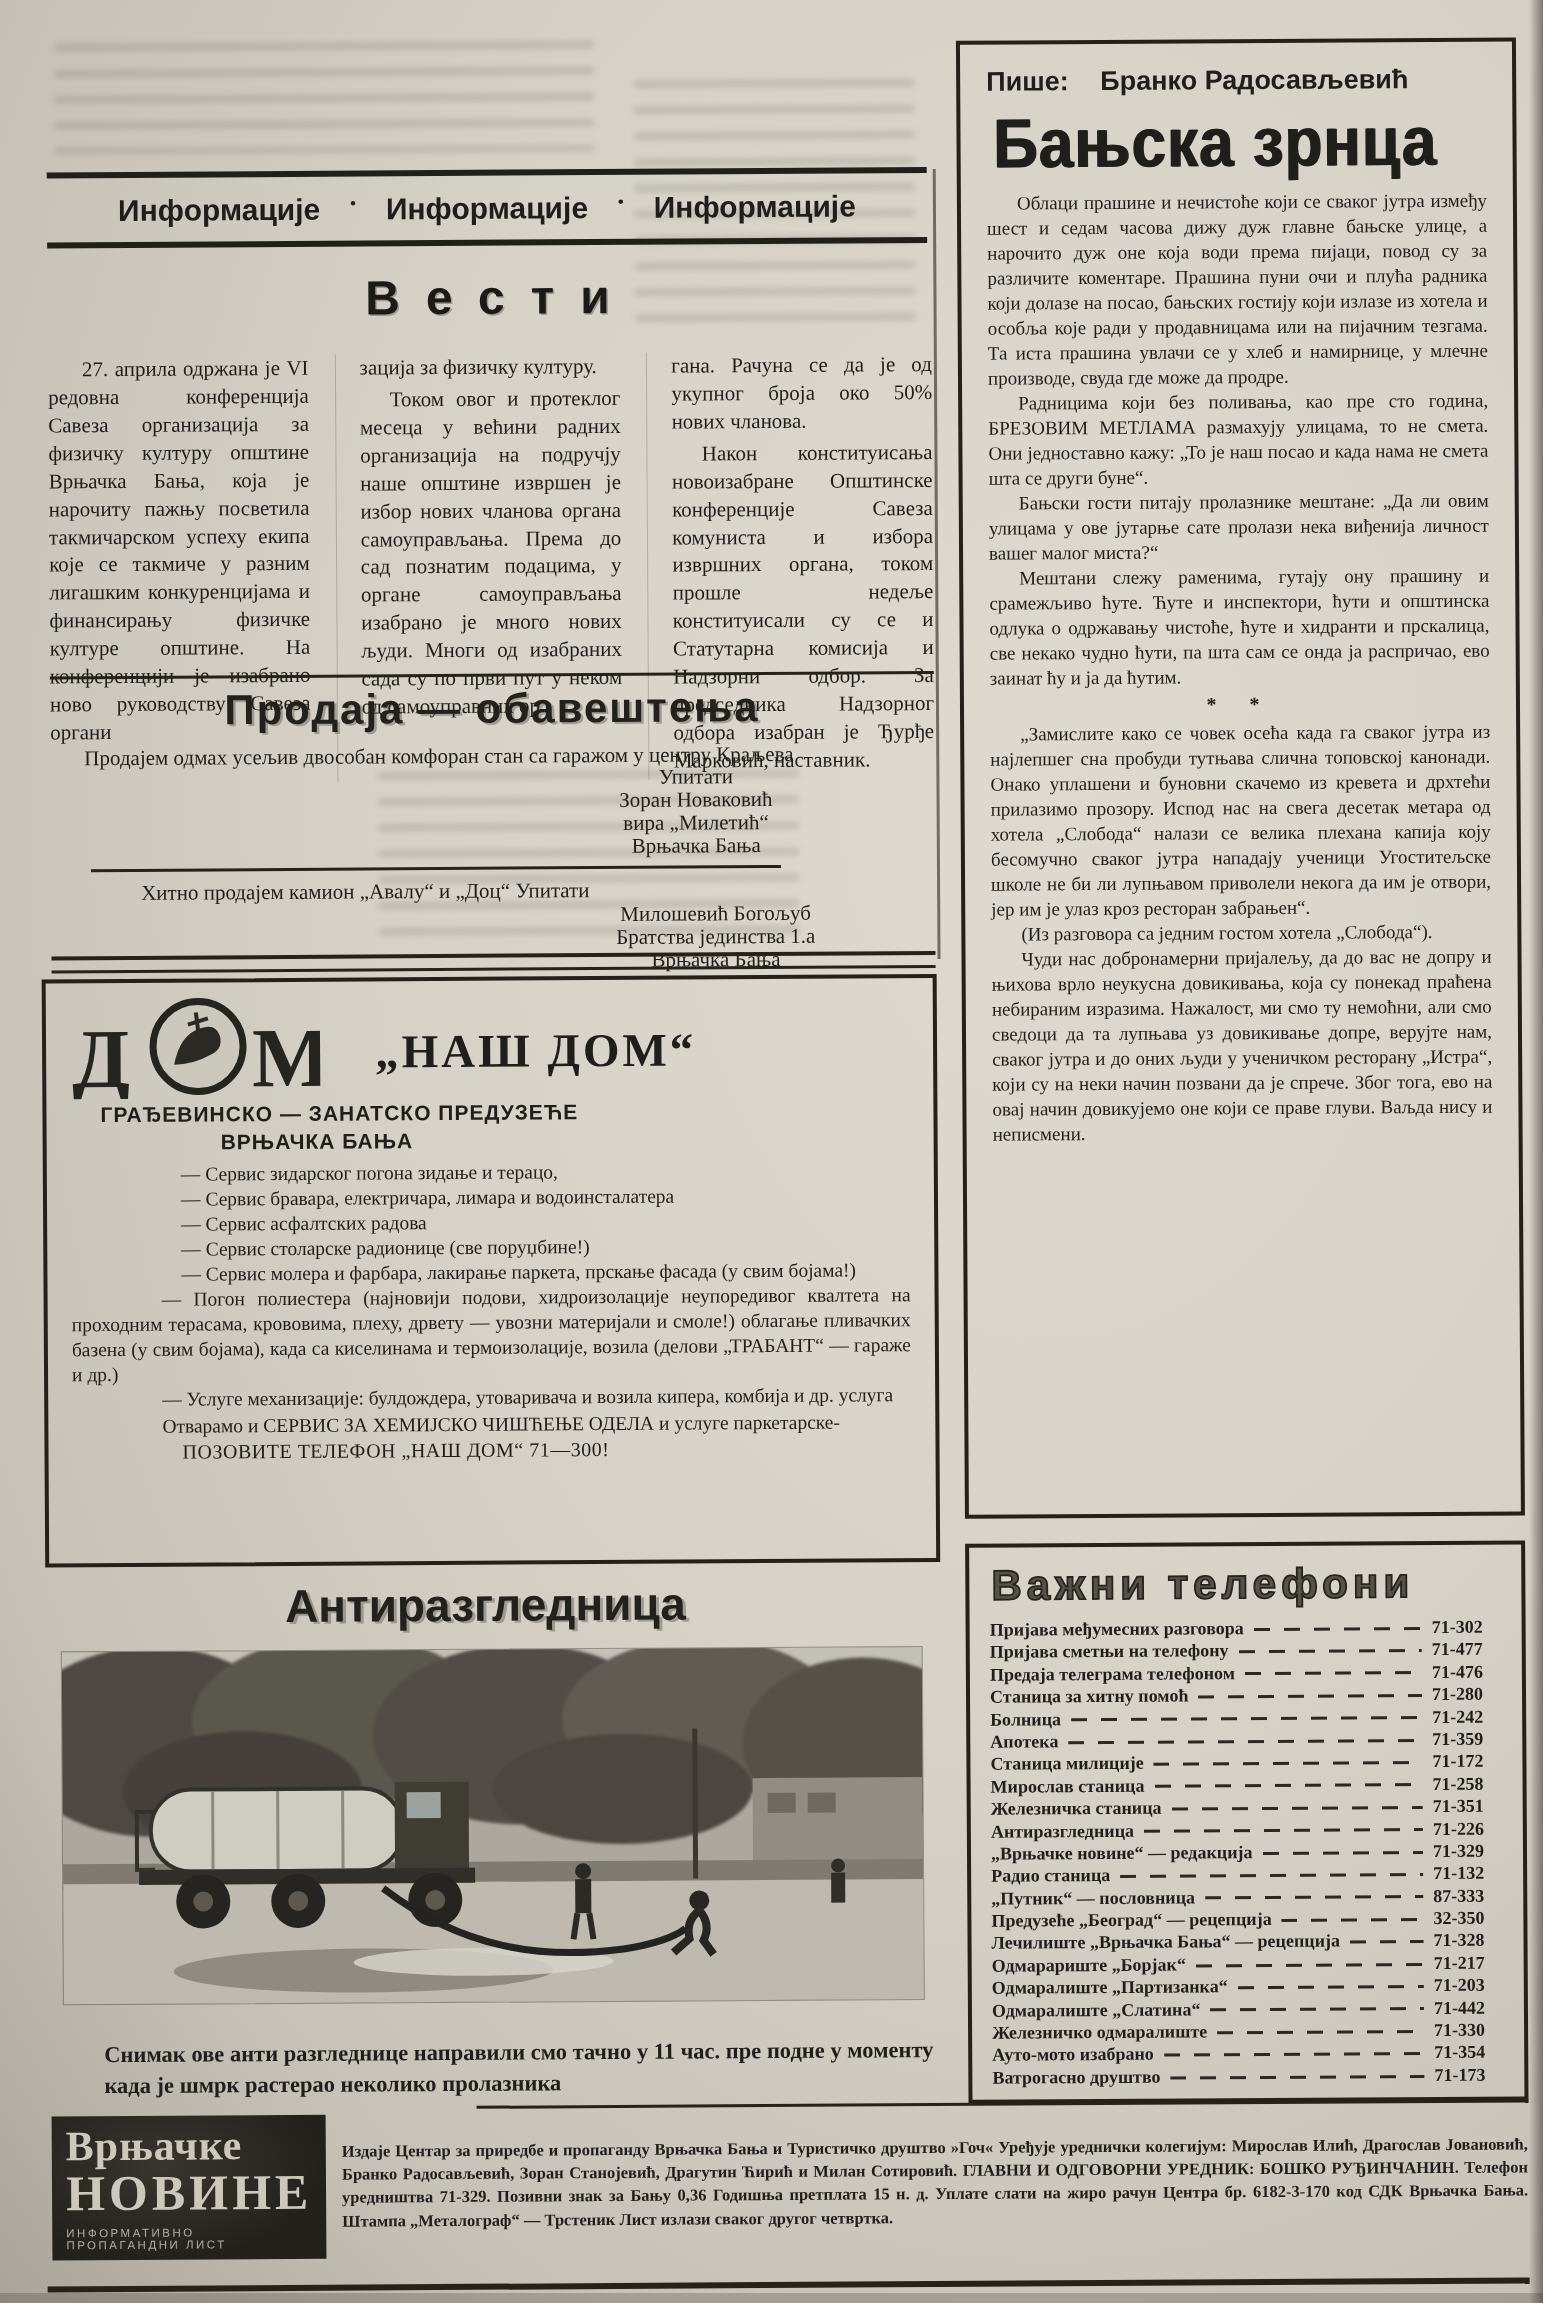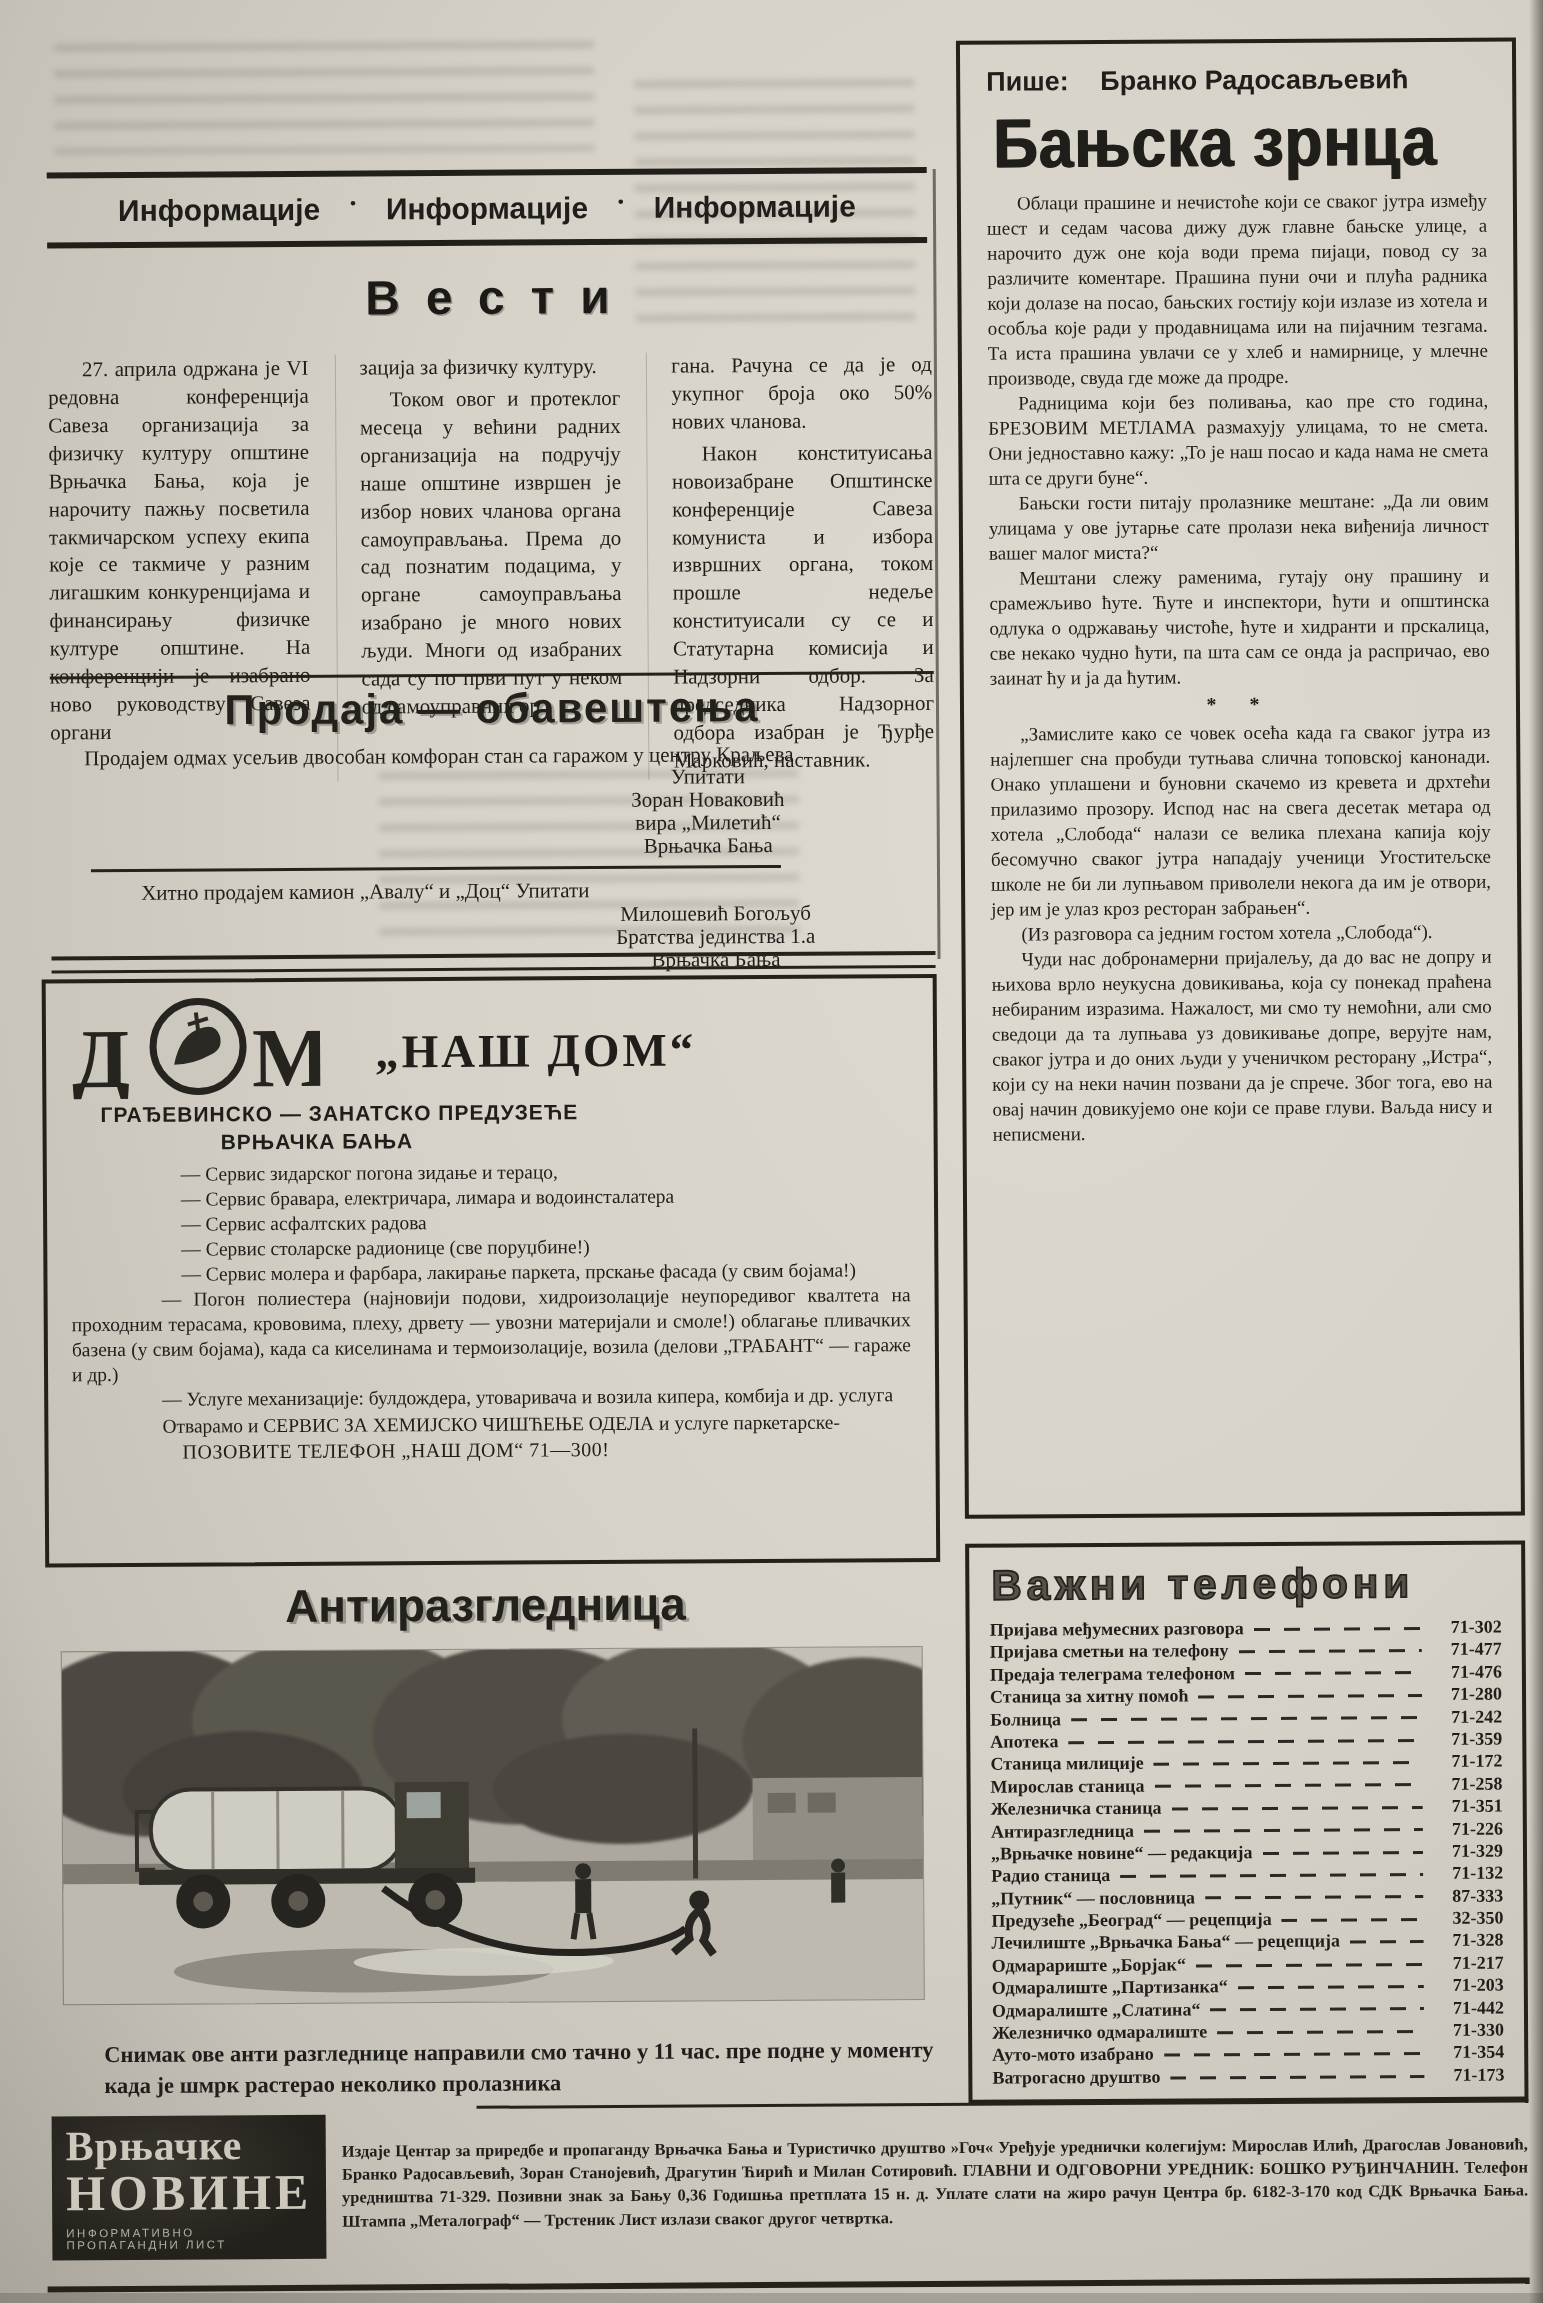--- a/index.html
+++ b/index.html
@@ -32,21 +32,21 @@
   .vcols .col + .col{border-left:1px solid rgba(45,42,36,.22);padding-left:24px;}
   
   .prodaja{position:absolute;left:52px;top:672px;width:884px;height:294px;
     border-top:3px solid #242219;}
   .prodaja-title{margin:8px 0 10px 0;text-align:center;
     font-family:"Liberation Sans","DejaVu Sans",sans-serif;font-weight:bold;font-size:42px;
     letter-spacing:2px;color:#23211c;text-shadow:2.5px 2px 0 rgba(35,32,27,.3);}
   .ad{position:relative;font-size:21px;line-height:1.28;}
   .ad1{height:118px;}
   .ad1 .ad-text{margin:0;width:100%;text-indent:34px;text-align:justify;}
-  .ad-contact{position:absolute;right:150px;top:26px;text-align:center;line-height:23px;font-size:21px;}
+  .ad-contact{position:absolute;right:162px;top:26px;text-align:center;line-height:23px;font-size:21px;}
   .ad1 .ad-contact{top:24px;}
   .ad-divider{width:78%;height:3px;background:#242219;margin:6px 0 8px 40px;}
   .ad2{height:100px;}
   .ad2 .ad-text{margin:0;text-indent:90px;}
   .ad2 .ad-contact{top:26px;right:120px;}
   .prodaja-bottom{position:absolute;left:0;bottom:0;width:100%;height:10px;
     border-top:4px solid #242219;border-bottom:3px solid #242219;}
   
   .nasdom{position:absolute;left:42px;top:975px;width:895px;height:588px;box-sizing:border-box;
     border:4px solid #232119;padding:12px 24px;overflow:hidden;}
@@ -80,21 +80,21 @@
   .star-sep{text-align:center;font-size:20px;font-weight:bold;letter-spacing:14px;margin:4px 0;}
   
   .telefoni{position:absolute;left:962px;top:1545px;width:560px;height:560px;box-sizing:border-box;
     border:4px solid #232119;padding:14px 20px;overflow:hidden;}
   .tel-title{font-family:"Liberation Sans","DejaVu Sans",sans-serif;font-weight:bold;font-size:42px;
     letter-spacing:5px;color:#56524a;-webkit-text-stroke:1.8px #26241e;margin:0 0 10px 2px;}
   .tel-row{display:flex;align-items:baseline;height:22.4px;font-size:18px;font-weight:bold;}
   .tel-label{white-space:nowrap;}
   .tel-leader{flex:1;height:3px;align-self:center;margin:0 10px;
     background:repeating-linear-gradient(to right,#2a2822 0 16px,transparent 16px 30px);}
-  .tel-number{width:70px;text-align:right;white-space:nowrap;}
+  .tel-number{width:70px;text-align:left;white-space:nowrap;}
   
   .mast-box{position:absolute;left:45px;top:2112px;width:274px;height:144px;
     background:radial-gradient(ellipse at 40% 35%, #39362f 0%, #23211b 70%);
     color:#cdc8bc;display:flex;flex-direction:column;justify-content:center;padding:6px 14px;box-sizing:border-box;}
   .mast-1{font-size:42px;font-weight:bold;letter-spacing:1px;line-height:1;}
   .mast-2{font-size:50px;font-weight:bold;letter-spacing:4px;line-height:1.05;}
   .mast-tag{font-size:11.5px;letter-spacing:2.5px;color:#b2ada1;margin-top:8px;
     font-family:"Liberation Sans","DejaVu Sans",sans-serif;}
   .imprint{position:absolute;left:335px;top:2120px;width:1186px;font-weight:bold;font-size:16.5px;
     line-height:1.42;text-align:justify;}

